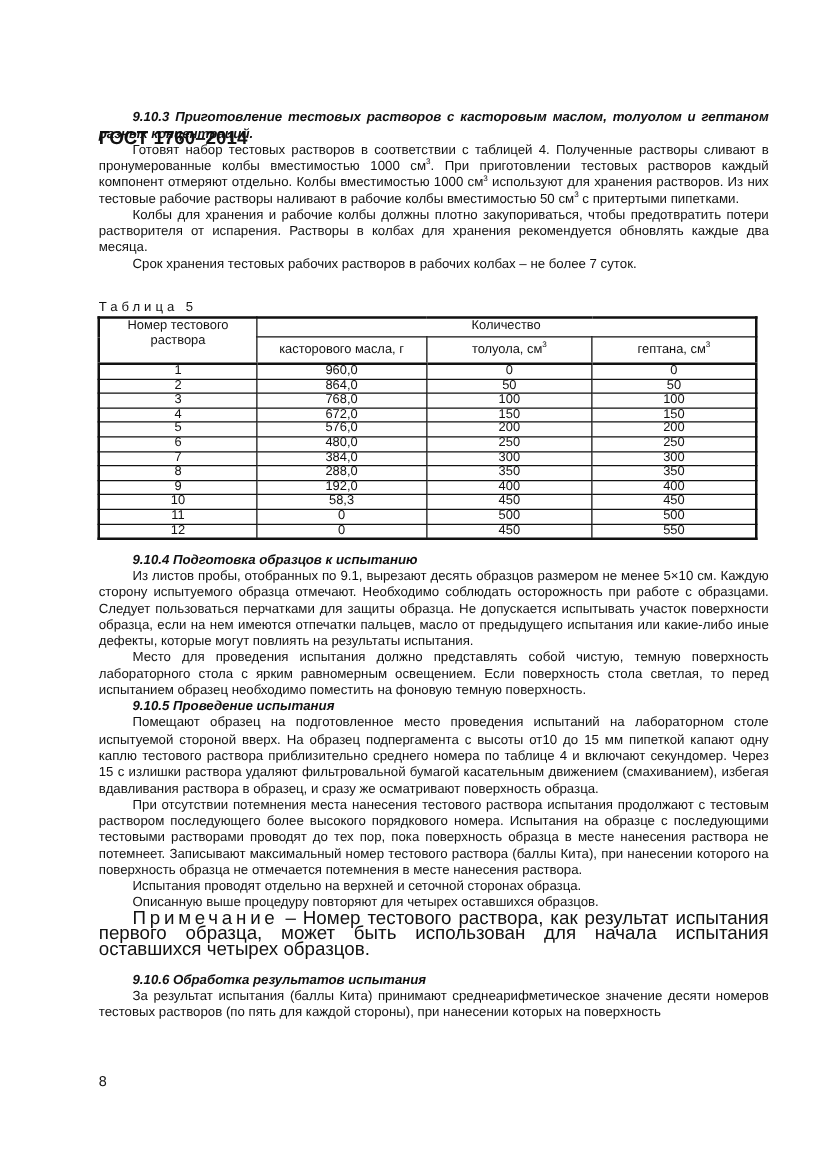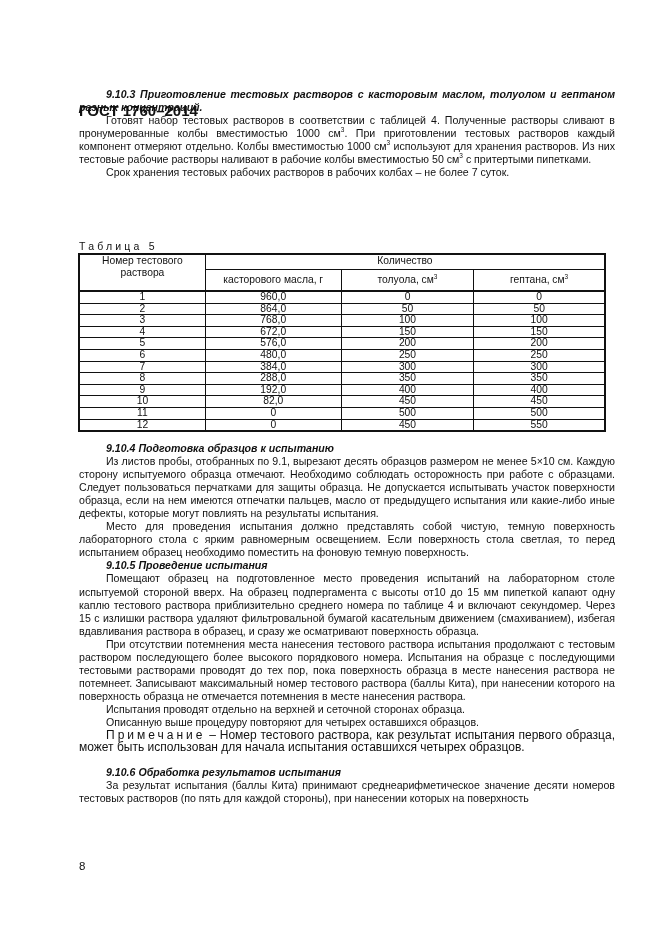--- a/index.html
+++ b/index.html
@@ -3,21 +3,21 @@
 <meta charset="utf-8">
 <style>
   html, body { margin: 0; padding: 0; background: #ffffff; }
   body { width: 661px; height: 936px; position: relative; overflow: hidden;
          font-family: "Liberation Sans", sans-serif; color: #111; }
   .page { position: absolute; left: 0; top: 0; width: 661px; height: 936px; }
   .std { position: absolute; left: 79px; top: 62px; font-size: 15px; font-weight: bold; margin-top: 40px; }
   .body { position: absolute; left: 79px; width: 536px; font-size: 10.6px; line-height: 13.05px; text-align: justify; }
   .p { margin: 0; text-indent: 27px; }
   .h { margin: 0; text-indent: 27px; font-weight: bold; font-style: italic; }
-  .note { margin: 0; text-indent: 27px; font-size: 12px; line-height: 12.4px; }
+  .note { margin: 0; text-indent: 27px; font-size: 15px; line-height: 12.4px; }
   .spaced { letter-spacing: 3px; }
   sup { font-size: 6.5px; vertical-align: super; line-height: 0; }
   .tcap { position: absolute; left: 79px; top: 240px; font-size: 10.5px; letter-spacing: 3.2px; }
   table.t4 { position: absolute; left: 78px; top: 253px; width: 528px; border-collapse: collapse;
              font-size: 10.3px; }
   table.t4 td { border: 1px solid #111; text-align: center; padding: 0; height: 10.6px; line-height: 10.6px; }
   table.t4 .hd td { height: 14px; line-height: 12px; vertical-align: top; }
   table.t4 .hd2 td { height: 20px; line-height: 20px; vertical-align: middle; }
   table.t4 { border: 2px solid #111; }
   table.t4 tr.first td { border-top: 2.5px solid #111; }
@@ -27,20 +27,21 @@
 </head>
 <body>
 
 <div class="page">
 
   <div class="std">ГОСТ 1760–2014</div>
 
   <div class="body" style="top:88px;">
     <p class="h">9.10.3 Приготовление тестовых растворов с касторовым маслом, толуолом и гептаном разных концентраций.</p>
     <p class="p"><span>Готовят набор тестовых растворов в соответствии с таблицей 4. Полученные растворы сливают в пронумерованные колбы вместимостью 1000 см</span><sup>3</sup><span>. При приготовлении тестовых растворов каждый компонент отмеряют отдельно. Колбы вместимостью 1000 см</span><sup>3</sup><span> используют для хранения растворов. Из них тестовые рабочие растворы наливают в рабочие колбы вместимостью 50 см</span><sup>3</sup><span> с притертыми пипетками.</span></p>
+    <p class="p">Колбы для хранения и рабочие колбы должны плотно закупориваться, чтобы предотвратить потери растворителя от испарения. Растворы в колбах для хранения рекомендуется обновлять каждые два месяца.</p>
     <p class="p">Срок хранения тестовых рабочих растворов в рабочих колбах – не более 7 суток.</p>
   </div>
 
   <div class="tcap">Таблица 5</div>
 
   <table class="t4">
     <tbody>
         <tr class="hd">
       <td class="c1" rowspan="2" style="line-height:12px; vertical-align:top;">Номер тестового раствора</td>
       <td colspan="3">Количество</td>
@@ -101,21 +102,21 @@
           <td>350</td>
         </tr>
         <tr>
           <td>9</td>
           <td>192,0</td>
           <td>400</td>
           <td>400</td>
         </tr>
         <tr>
           <td>10</td>
-          <td>82,0</td>
+          <td>58,3</td>
           <td>450</td>
           <td>450</td>
         </tr>
         <tr>
           <td>11</td>
           <td>0</td>
           <td>500</td>
           <td>500</td>
         </tr>
         <tr>

